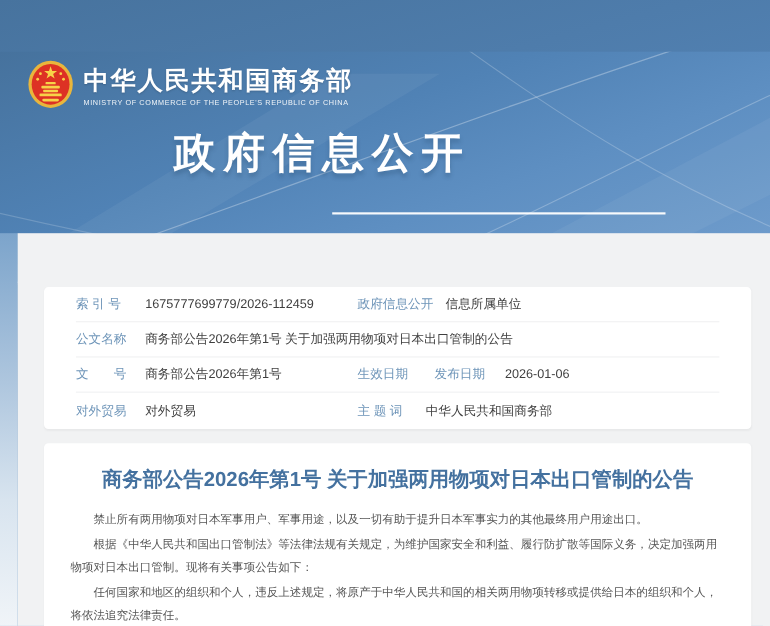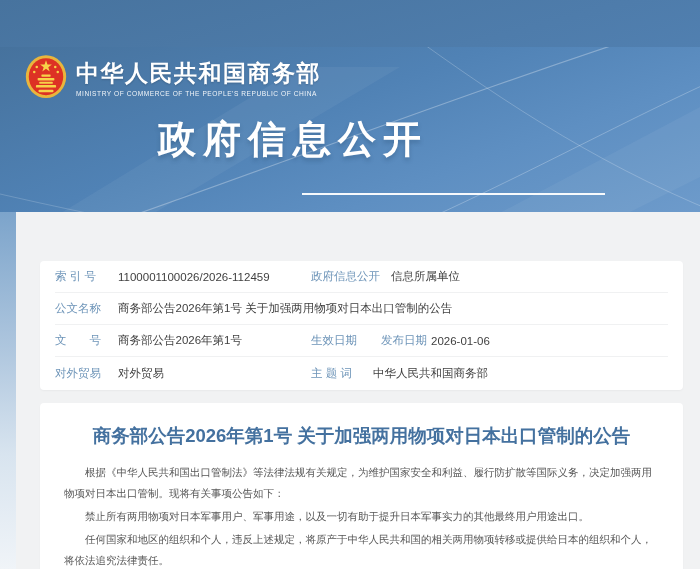--- a/index.html
+++ b/index.html
@@ -25,32 +25,32 @@
   
   .left-strip { position:absolute; left:0; top:212px; width:16px; height:357px;
                 background:linear-gradient(180deg,#7ca4cb 0%,#aec6de 38%,#d8e4ef 68%,#f0f4f8 100%); }
 
   
   .content { position:absolute; left:16px; top:212px; width:684px; height:357px; background:#f1f2f3; }
   .card { position:absolute; left:24px; width:643px; background:#ffffff; border-radius:4px;
           box-shadow:0 1px 2px rgba(0,0,0,.04); }
 
   
-  .info-card { top:49px; height:129px; padding:0 15px; }
+  .info-card { top:49px; height:129px; padding:0 29px; }
   .trow { display:flex; align-items:center; height:32px; font-size:11.5px; white-space:nowrap; }
   .trow:not(:last-child) { border-bottom:1px solid #f0f1f2; }
   .tlabel { color:#6d94b8; flex-shrink:0; }
   .tvalue { color:#3f3f3f; }
   .c1 { width:63px; }
   .c2 { width:193px; overflow:hidden; }
   .cA { width:80px; }
   .cB { width:62px; }
   .cC { width:50px; }
   .gap20 { width:20px; display:inline-block; }
-  .cD { width:50px; }
+  .cD { width:50px; margin-right:14px; }
   .flex1 { flex:1; overflow:hidden; }
 
   
   .article-card { top:191px; height:260px; padding:16px 24px; }
   .article-title { text-align:center; color:#44719f; font-size:18.5px; font-weight:bold;
                    white-space:nowrap; line-height:26px; margin:4px 0 13px; }
   .article-body p { font-size:10.5px; color:#565656; line-height:21px; text-indent:2em; margin:2px 0; }
 </style>
 </head>
 <body>
@@ -92,21 +92,21 @@
     <div class="banner-underline"></div>
   </header>
 
   <div class="left-strip"></div>
 
   <main class="content">
 
     <section class="card info-card">
       <div class="trow">
         <span class="tlabel c1">索 引 号</span>
-        <span class="tvalue c2">1100001100026/2026-112459</span>
+        <span class="tvalue c2">1675777699779/2026-112459</span>
         <span class="tlabel cA">政府信息公开</span>
         <span class="tvalue flex1">信息所属单位</span>
       </div>
       <div class="trow">
         <span class="tlabel c1">公文名称</span>
         <span class="tvalue flex1">商务部公告2026年第1号 关于加强两用物项对日本出口管制的公告</span>
       </div>
       <div class="trow">
         <span class="tlabel c1">文　　号</span>
         <span class="tvalue c2">商务部公告2026年第1号</span>
@@ -119,21 +119,21 @@
         <span class="tlabel c1">对外贸易</span>
         <span class="tvalue c2">对外贸易</span>
         <span class="tlabel cB">主 题 词</span>
         <span class="tvalue flex1">中华人民共和国商务部</span>
       </div>
     </section>
 
     <section class="card article-card">
       <h1 class="article-title">商务部公告2026年第1号 关于加强两用物项对日本出口管制的公告</h1>
       <div class="article-body">
+        <p>禁止所有两用物项对日本军事用户、军事用途，以及一切有助于提升日本军事实力的其他最终用户用途出口。</p>
         <p>根据《中华人民共和国出口管制法》等法律法规有关规定，为维护国家安全和利益、履行防扩散等国际义务，决定加强两用物项对日本出口管制。现将有关事项公告如下：</p>
-        <p>禁止所有两用物项对日本军事用户、军事用途，以及一切有助于提升日本军事实力的其他最终用户用途出口。</p>
         <p>任何国家和地区的组织和个人，违反上述规定，将原产于中华人民共和国的相关两用物项转移或提供给日本的组织和个人，将依法追究法律责任。</p>
 
       </div>
     </section>
 
   </main>
 </div>
 
 </body></html>

